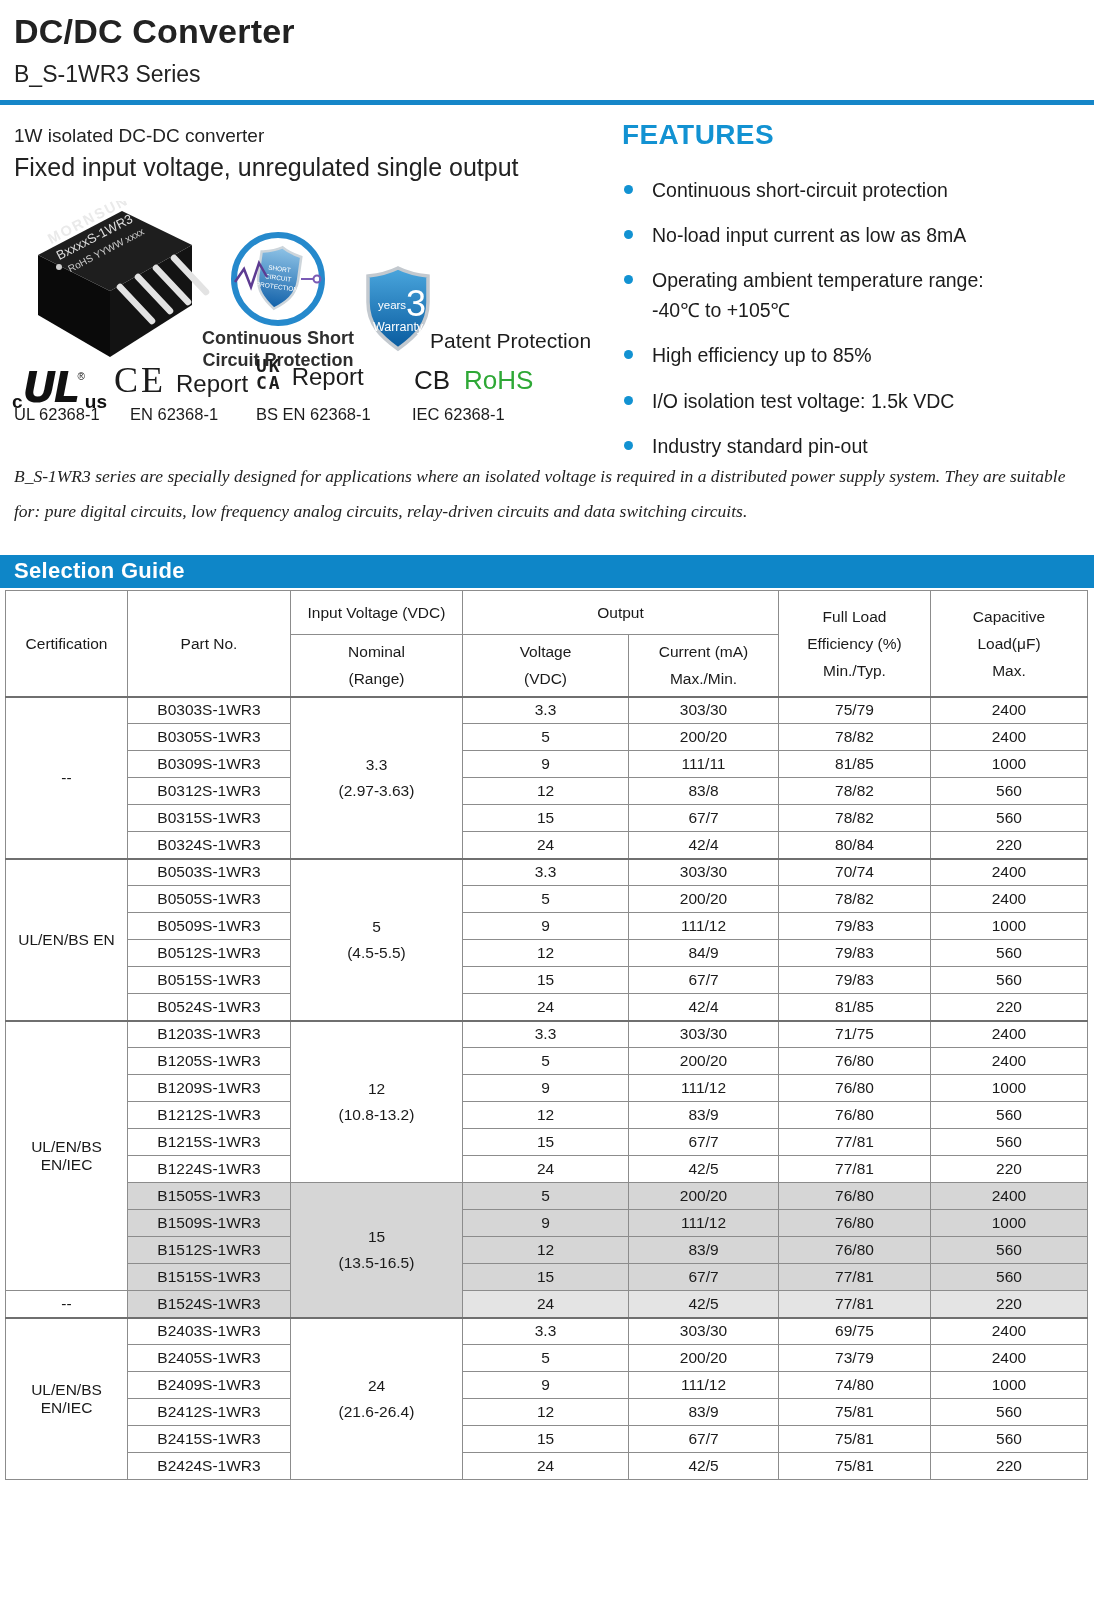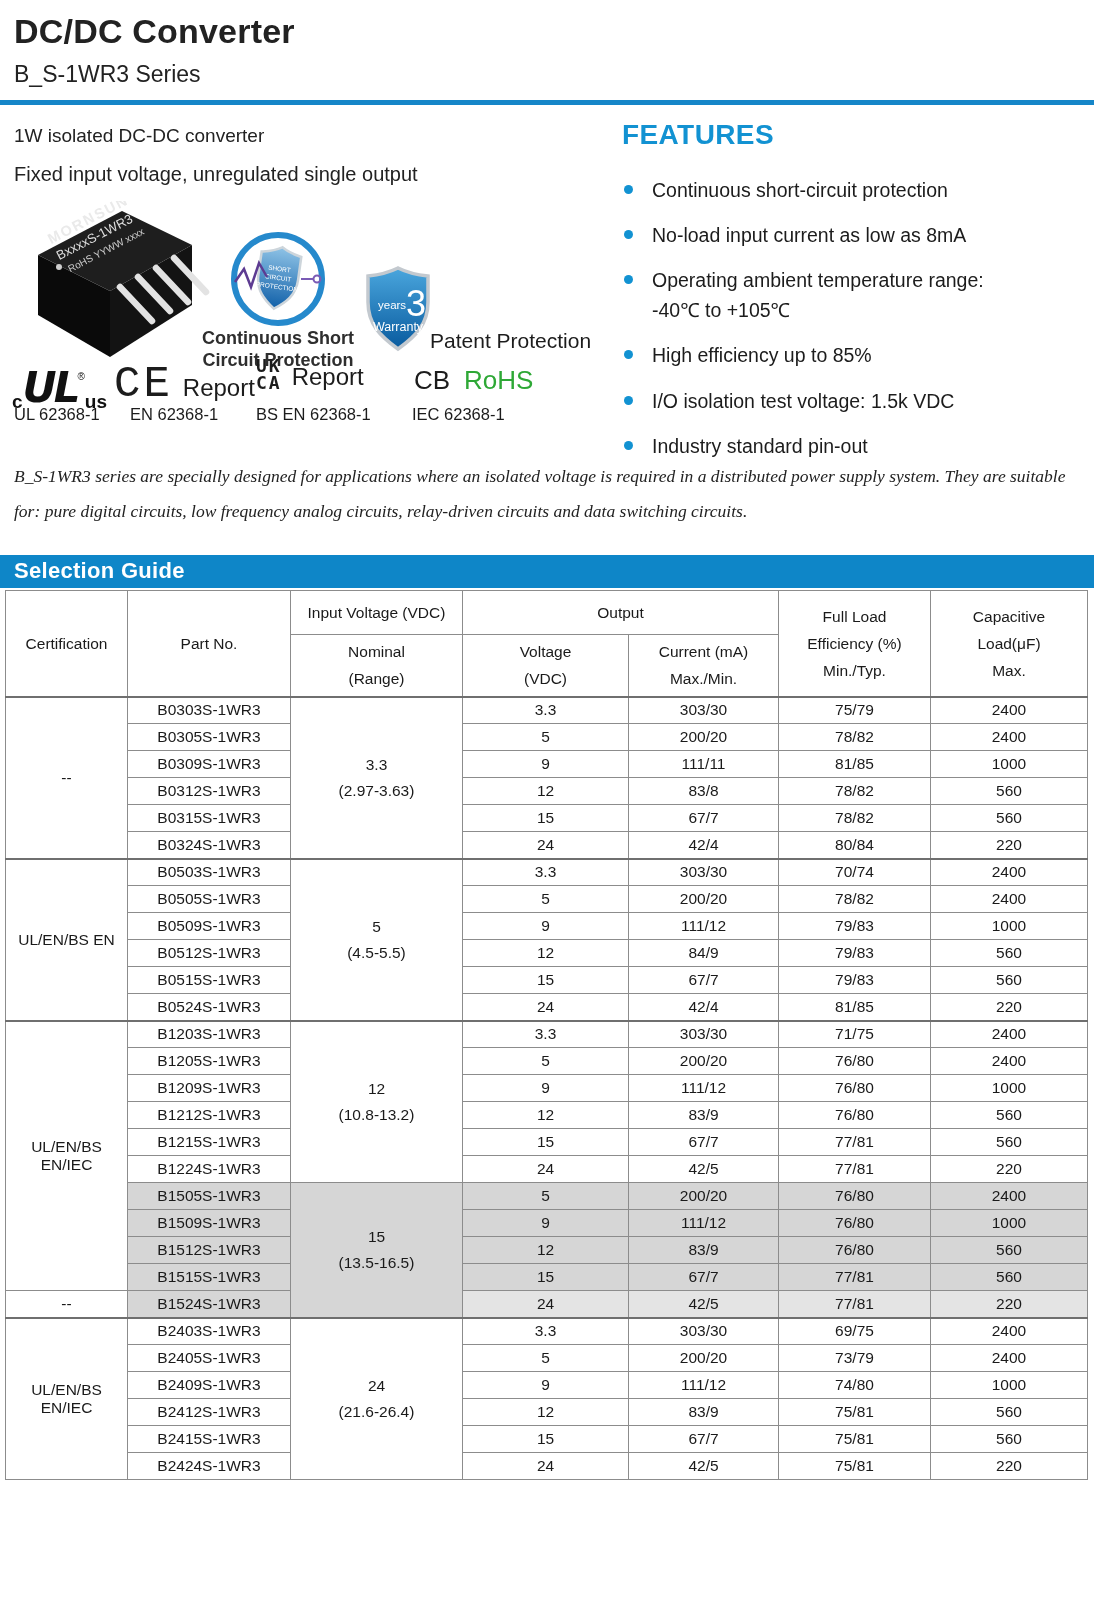--- a/index.html
+++ b/index.html
@@ -8,39 +8,39 @@
 
   
   .title-block { padding:12px 0 0 14px; }
   .doc-title { font-size:34px; font-weight:600; color:#222; letter-spacing:0.2px; }
   .doc-series { font-size:23px; font-weight:400; color:#222; margin-top:10px; }
   .blue-rule { height:5px; background:#1586c8; margin-top:12px; }
 
   
   .hero { position:relative; height:346px; }
   .intro-line1 { position:absolute; left:14px; top:20px; font-size:19px; color:#222; }
-  .intro-line2 { position:absolute; left:14px; top:58px; font-size:20px; color:#222; }
+  .intro-line2 { position:absolute; left:14px; top:48px; font-size:25px; color:#222; }
 
   .module-svg { position:absolute; left:10px; top:96px; }
 
   .badge-scp { position:absolute; left:228px; top:124px; }
   .scp-caption { position:absolute; left:178px; top:222px; width:200px; text-align:center;
                  font-size:18px; font-weight:700; color:#2e2e2e; line-height:22px; }
   .badge-warranty { position:absolute; left:362px; top:160px; }
   .patent-text { position:absolute; left:430px; top:224px; font-size:21px; color:#1c1c1c;text-align:center; }
 
   
   .cert-row { position:absolute; top:252px; left:0; width:620px; height:50px; }
   .ul-logo { position:absolute; left:12px; top:6px; white-space:nowrap; color:#111; }
   .ul-c { font-size:19px; font-weight:700; vertical-align:-6px; }
   .ul-main { font-size:42px; font-weight:800; font-style:italic; letter-spacing:-3px; font-family:"DejaVu Sans", sans-serif; }
   .ul-reg { font-size:10px; vertical-align:22px; }
   .ul-us { font-size:19px; font-weight:700; vertical-align:-6px; }
   .ce-cluster { position:absolute; left:114px; top:2px; white-space:nowrap; }
-  .ce-mark { font-size:44px; font-weight:400; letter-spacing:3px; font-family:Liberation Mono, monospace; }
+  .ce-mark { font-size:36px; font-weight:400; letter-spacing:3px; font-family:Liberation Serif, serif; }
   .report-label { font-size:24px; color:#1c1c1c; margin-left:10px; }
   .ukca-cluster { position:absolute; left:256px; top:0; white-space:nowrap; }
   .ukca-mark { display:inline-block; font-size:18px; font-weight:800; letter-spacing:2px;
                line-height:17px; vertical-align:-4px; font-family:"DejaVu Sans Mono", monospace; }
   .cb-mark { position:absolute; left:414px; top:8px; font-size:26px; color:#1c1c1c; }
   .rohs-mark { position:absolute; left:464px; top:8px; font-size:26px; color:#2ea836; }
 
   .std-row { position:absolute; top:300px; left:0; width:640px; font-size:16.5px; color:#1c1c1c; }
   .std-row span { position:absolute; white-space:nowrap;text-align:center; }
   .std-ul { left:14px; } .std-en { left:130px; } .std-bsen { left:256px; } .std-iec { left:412px; }

